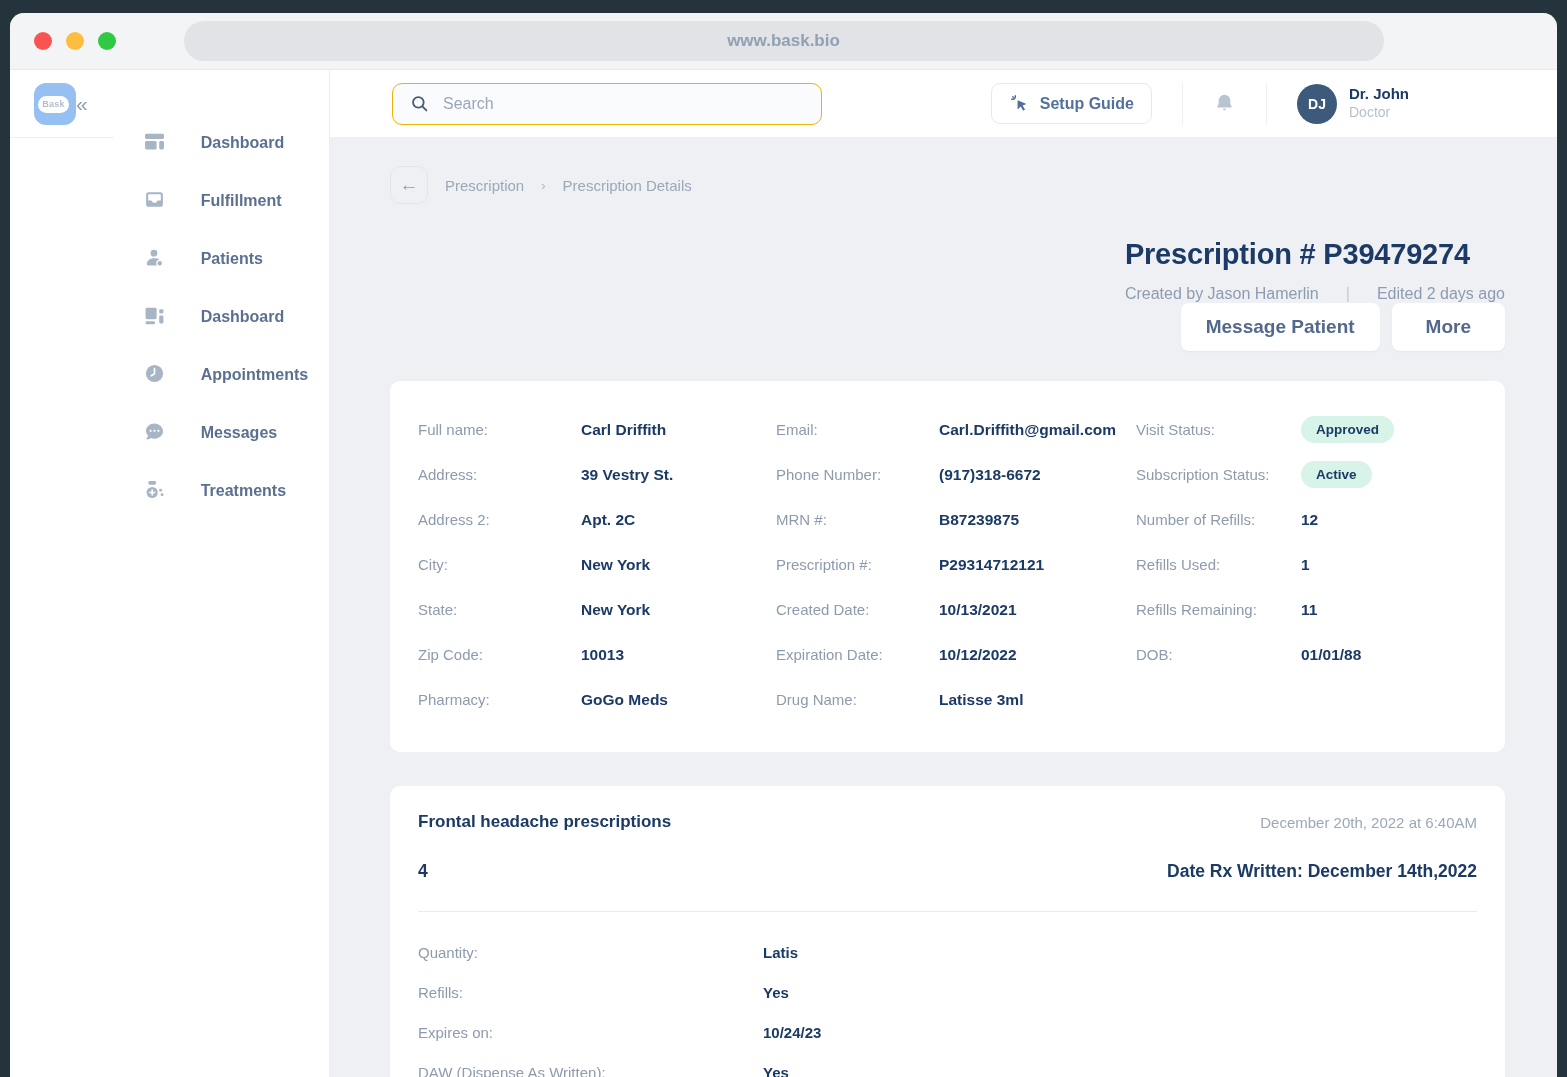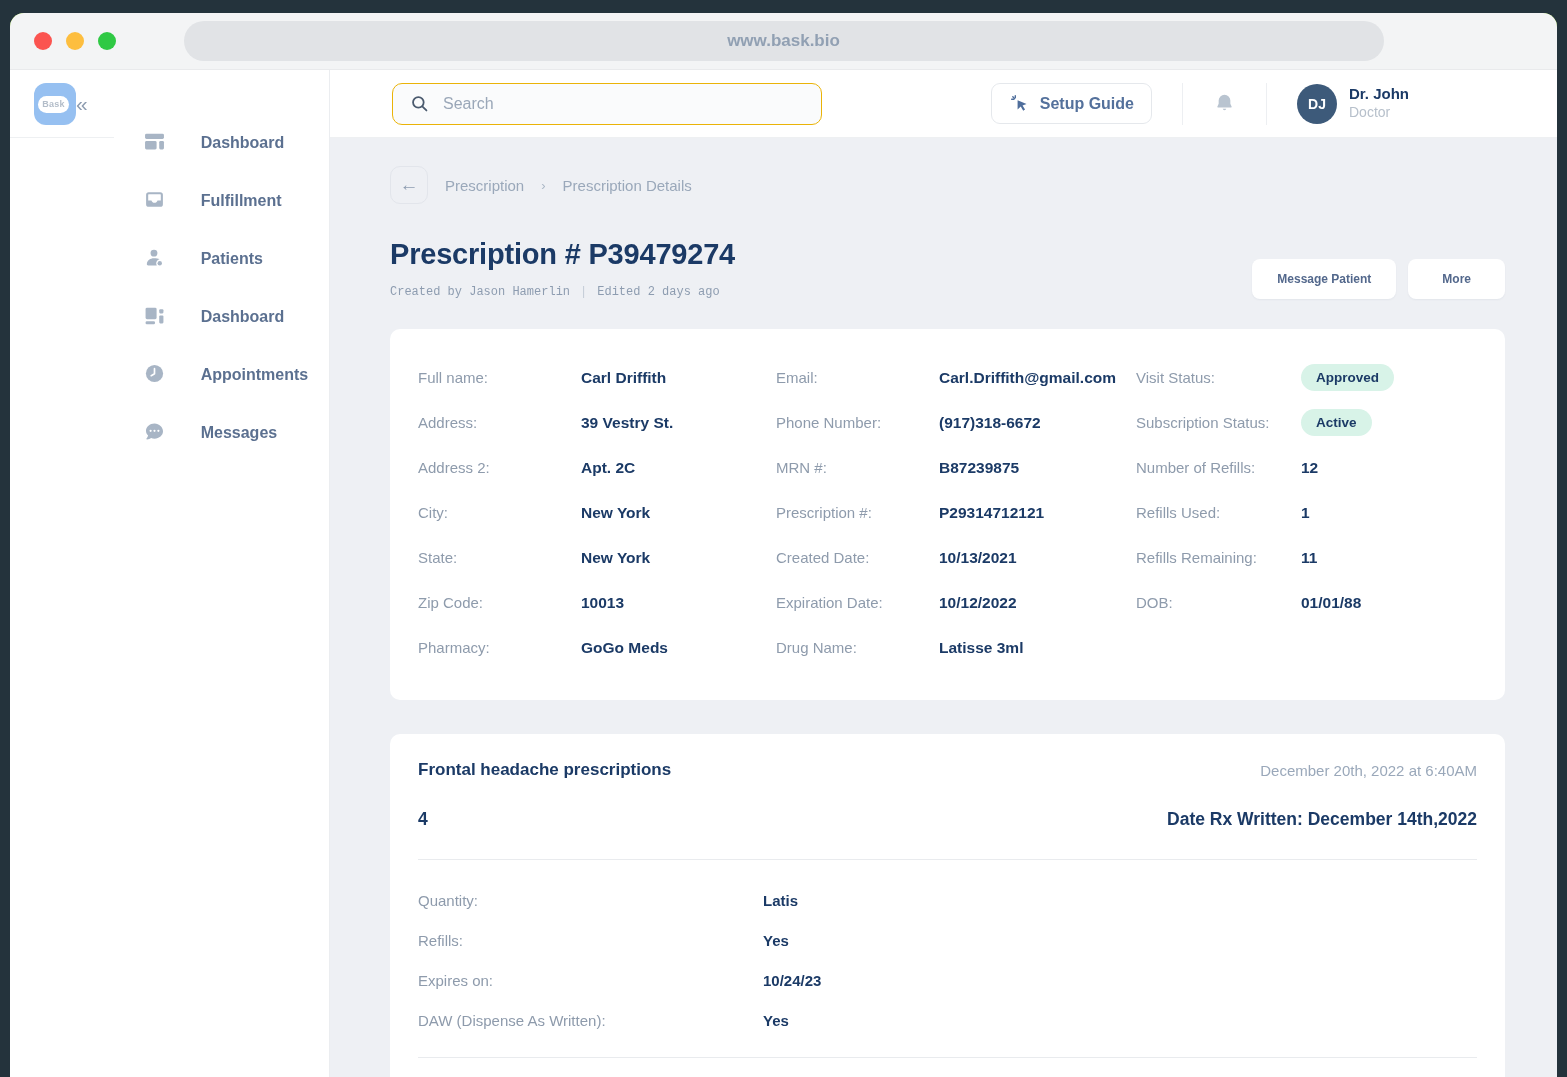--- a/index.html
+++ b/index.html
@@ -86,28 +86,28 @@
   
   .breadcrumb { display: flex; align-items: center; gap: 17px; color: #9aa8ba; font-size: 15px; }
   .back-btn {
     width: 38px; height: 38px; border: 1px solid #e2e5eb; border-radius: 10px; background: transparent;
     color: #8d9cb0; font-size: 19px; display: flex; align-items: center; justify-content: center;
     cursor: pointer; font-family: inherit;
   }
   .crumb { cursor: pointer; }
   .crumb-sep { font-size: 13px; color: #aab6c5; }
   
-  .title-row { display: flex; justify-content: space-between; align-items: flex-end; margin-top: 34px; }
+  .title-row { display: flex; justify-content: space-between; align-items: flex-end; margin-top: 34px; flex-direction: column; }
   .page-title { font-size: 29px; font-weight: 800; color: #1b3a66; letter-spacing: -0.2px; }
-  .title-meta { margin-top: 14px; display: flex; align-items: center; gap: 10px; font-size: 12px; color: #8d9cb0; font-family: Liberation Mono, monospace; }
+  .title-meta { margin-top: 14px; display: flex; align-items: center; gap: 27px; font-size: 16px; color: #8d9cb0; }
   .meta-sep { color: #c3cbd6; }
   .action-btns { display: flex; gap: 12px; }
   .action-btn {
     padding: 13px 25px; background: #fff; border: none; border-radius: 8px;
-    font-family: inherit; font-size: 12px; font-weight: 700; color: #53688c; cursor: pointer;
+    font-family: inherit; font-size: 19px; font-weight: 700; color: #53688c; cursor: pointer;
     box-shadow: 0 1px 2px rgba(25,45,85,0.05);
   }
   .action-btn.more { padding: 13px 34px; }
   
   .card { background: #fff; border-radius: 10px; }
   .details-card { margin-top: 30px; padding: 26px 28px 30px; }
   .details-grid {
     display: grid;
     grid-template-columns: 163px 195px 163px 197px 165px 1fr;
     grid-auto-rows: 45px; align-items: center; font-size: 15px;
@@ -209,20 +209,32 @@
         <div class="nav-item">
           <span class="nav-icon">
             <svg viewBox="0 0 20 20">
                 <path d="M10 2.3c-4.5 0-8.1 3.1-8.1 7 0 1.8.8 3.4 2 4.6-.2 1-.7 2-1.5 2.8-.3.3-.1.9.4.9 1.6-.1 3-.6 4-1.3.98.33 2.05.5 3.2.5 4.5 0 8.1-3.1 8.1-7s-3.6-7.5-8.1-7.5z"></path>
                 <circle cx="6.3" cy="9.4" r="1.05" fill="#fff"></circle>
                 <circle cx="10" cy="9.4" r="1.05" fill="#fff"></circle>
                 <circle cx="13.7" cy="9.4" r="1.05" fill="#fff"></circle>
               </svg>
           </span>
           <span>Messages</span>
+        </div>
+        <div class="nav-item">
+          <span class="nav-icon">
+            <svg viewBox="0 0 20 20">
+                <rect x="4.2" y="1.8" width="7.2" height="3.6" rx="1.3"></rect>
+                <circle cx="7.8" cy="12.8" r="5.3"></circle>
+                <path d="M7.8 10.4v4.8M5.4 12.8h4.8" stroke="#fff" stroke-width="1.5" fill="none" stroke-linecap="round"></path>
+                <circle cx="15.8" cy="10.6" r="1.4"></circle>
+                <circle cx="17.2" cy="15" r="1.4"></circle>
+              </svg>
+          </span>
+          <span>Treatments</span>
         </div>
       </nav>
     </aside>
 
     <div class="main">
 
       <header class="topbar">
         <div class="search-box">
           <svg width="19" height="19" viewBox="0 0 20 20" fill="none" stroke="#4a5a6e" stroke-width="1.9">
               <circle cx="8.8" cy="8.8" r="5.6"></circle>

